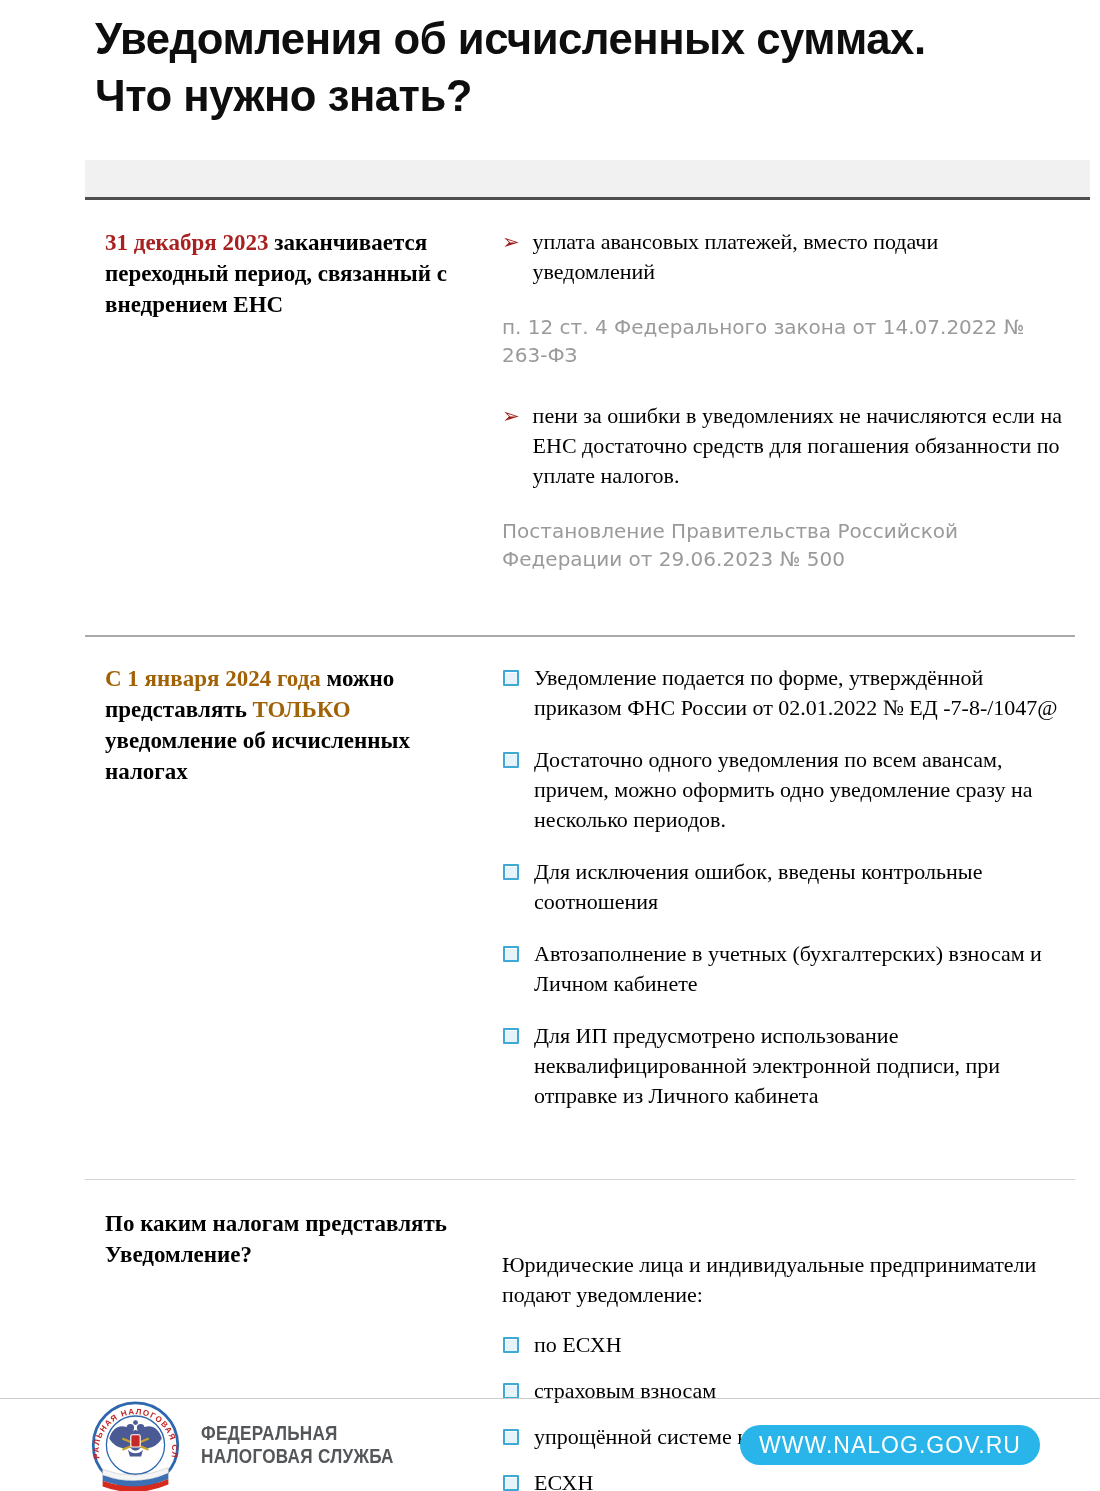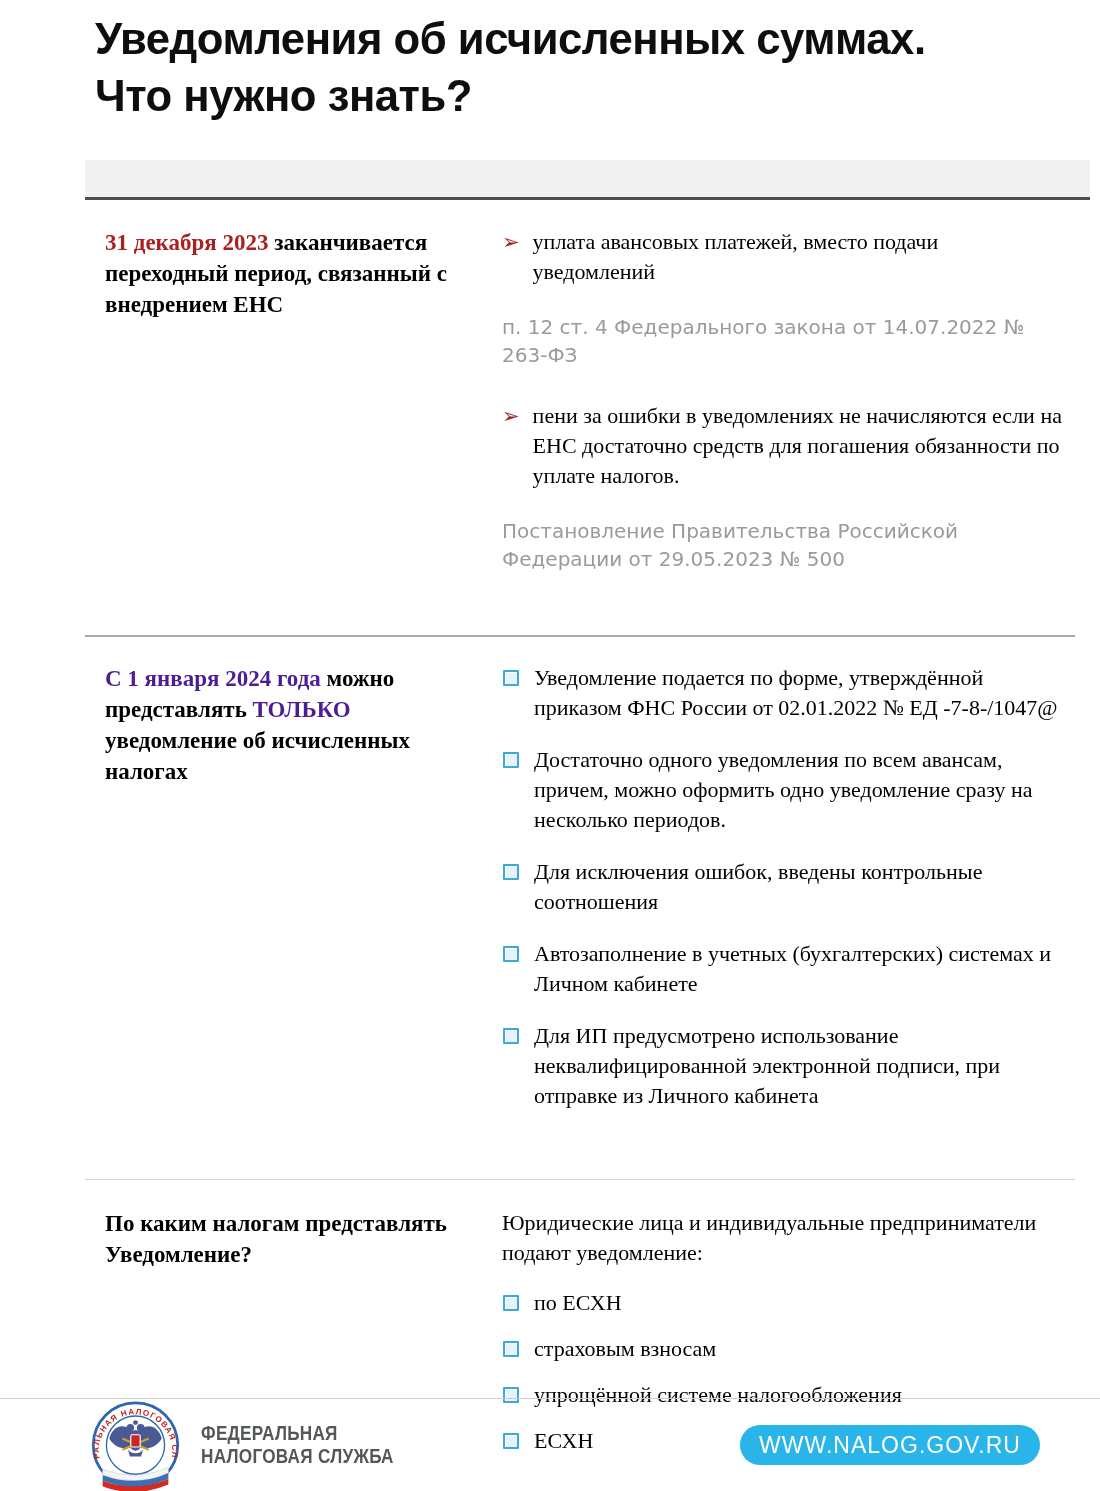--- a/index.html
+++ b/index.html
@@ -19,39 +19,39 @@
     margin:36px 0 0 85px;width:1005px;height:40px;
     background:#f1f1f1;border-bottom:3px solid #4e4e4e;box-sizing:border-box;
   }
   
   .content{margin:27px 35px 0 105px;}
   .section{display:grid;grid-template-columns:375px 1fr;column-gap:22px;}
   .heading{
     font-size:23px;line-height:31px;font-weight:bold;white-space:pre-wrap;
   }
   .hl-red{color:#a8201f;}
-  .hl-blue{color:#4c1d95;}
+  .hl-blue{color:#a16207;}
   .hl-black{color:#000000;}
   .item{display:flex;align-items:flex-start;font-size:22px;line-height:30px;}
   .item-arrow{margin-bottom:26px;}
   .item-square{margin-bottom:22px;}
   .arrow-glyph{
     color:#9c1d19;font-size:21px;line-height:30px;margin-right:13px;
     flex-shrink:0;font-family:"DejaVu Sans",sans-serif;
   }
   .square-glyph{
     width:12px;height:12px;margin:7px 15px 0 1px;flex-shrink:0;
     background:#e7f3fa;border:2px solid #3fa9d5;border-radius:1px;
     box-shadow:inset 1px 1px 0 #ffffff;
   }
   .source{
     font-family:"DejaVu Sans",sans-serif;font-size:20px;line-height:28px;
     color:#9a9a9a;margin-bottom:32px;
   }
-  .intro{font-size:22px;line-height:30px;margin-bottom:20px;}
+  .intro{font-size:22px;line-height:30px;margin-bottom:20px;margin-top:42px;}
   .sec3 .item-square{margin-bottom:16px;}
   .divider-strong{
     border:none;border-top:2px solid #a9a9a9;
     margin:30px -10px 26px -20px;
   }
   .divider-light{
     border:none;border-top:1px solid #d5d5d5;
     margin:46px -10px 28px -20px;
   }
   
@@ -90,21 +90,21 @@
     <div>
       <div class="item item-arrow">
         <span class="arrow-glyph">➢</span>
         <span>уплата авансовых платежей, вместо подачи уведомлений</span>
       </div>
       <div class="source">п. 12 ст. 4 Федерального закона от 14.07.2022 № 263-ФЗ</div>
       <div class="item item-arrow">
         <span class="arrow-glyph">➢</span>
         <span>пени за ошибки в уведомлениях не начисляются если на ЕНС достаточно средств для погашения обязанности по уплате налогов.</span>
       </div>
-      <div class="source">Постановление Правительства Российской Федерации от 29.05.2023 № 500</div>
+      <div class="source">Постановление Правительства Российской Федерации от 29.06.2023 № 500</div>
     </div>
   </div>
 
   <hr class="divider-strong">
 
   <div class="section">
     <div class="heading"><span class="hl-blue">С 1 января 2024 года </span><span class="hl-black">можно представлять </span><span class="hl-blue">ТОЛЬКО</span><span class="hl-black"> уведомление об исчисленных налогах</span></div>
     <div>
       <div class="item item-square">
         <span class="square-glyph"></span>
@@ -113,21 +113,21 @@
       <div class="item item-square">
         <span class="square-glyph"></span>
         <span>Достаточно одного уведомления по всем авансам, причем, можно оформить одно уведомление сразу на несколько периодов.</span>
       </div>
       <div class="item item-square">
         <span class="square-glyph"></span>
         <span>Для исключения ошибок, введены контрольные соотношения</span>
       </div>
       <div class="item item-square">
         <span class="square-glyph"></span>
-        <span>Автозаполнение в учетных (бухгалтерских) системах и Личном кабинете</span>
+        <span>Автозаполнение в учетных (бухгалтерских) взносам и Личном кабинете</span>
       </div>
       <div class="item item-square">
         <span class="square-glyph"></span>
         <span>Для ИП предусмотрено использование неквалифицированной электронной подписи, при отправке из Личного кабинета</span>
       </div>
     </div>
   </div>
 
   <hr class="divider-light">
 

